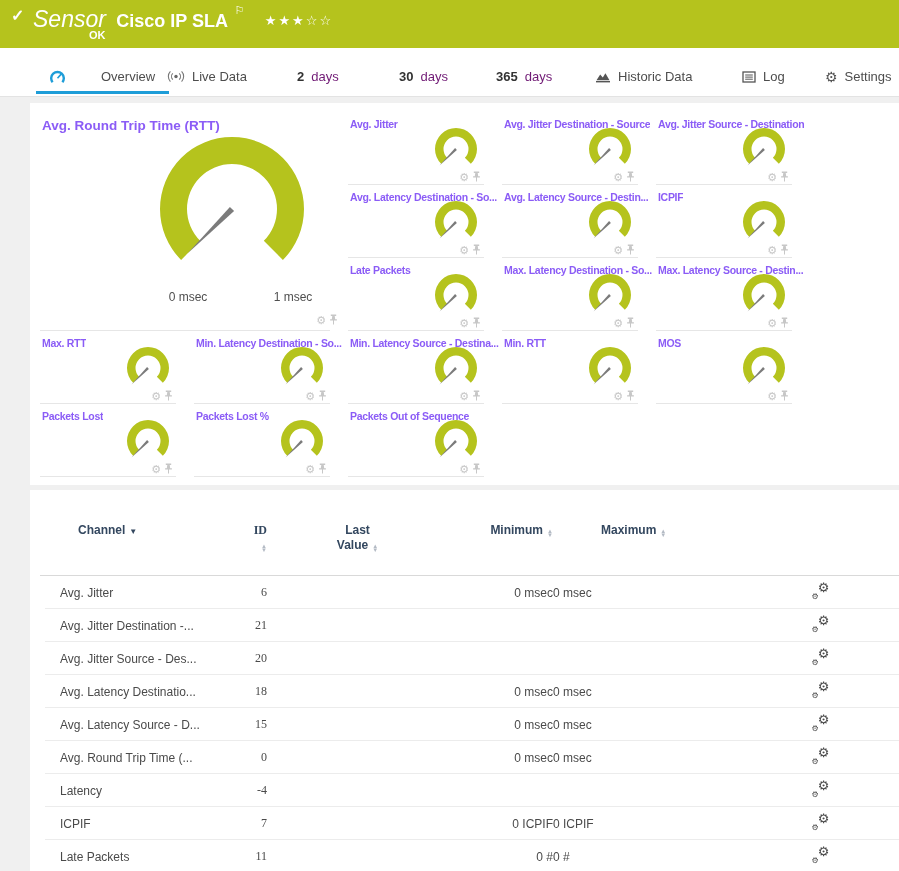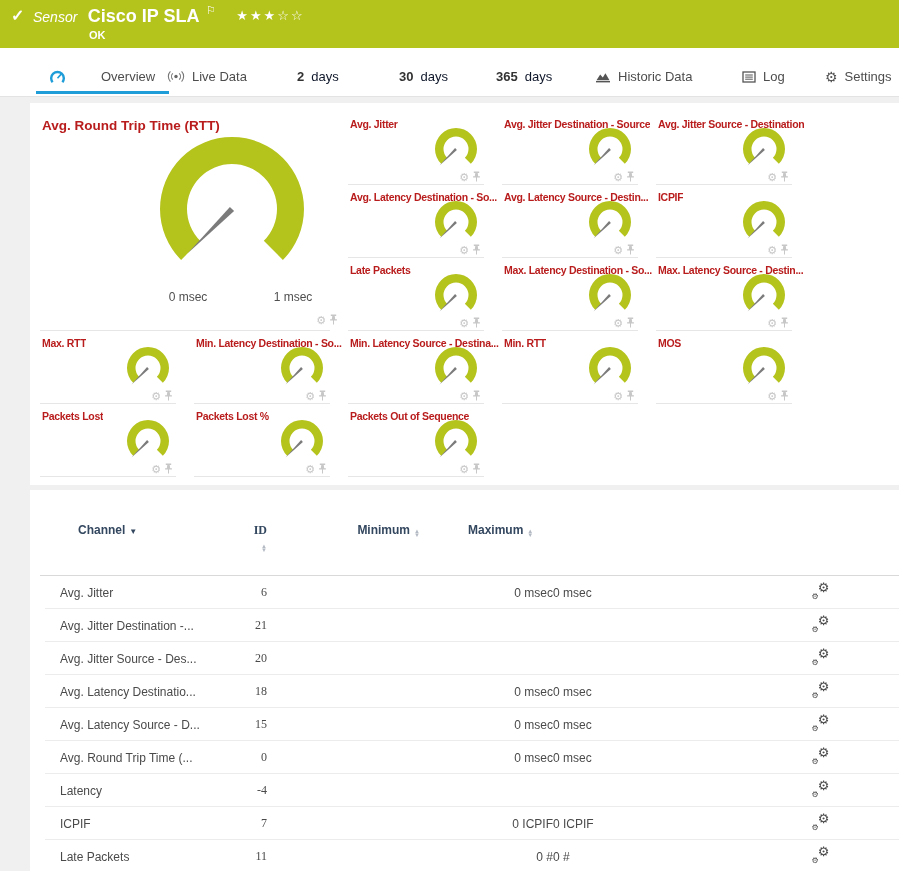--- a/index.html
+++ b/index.html
@@ -8,41 +8,41 @@
   }
   *{box-sizing:border-box;}
   html,body{margin:0;padding:0;}
   body{font-family:"Liberation Sans",sans-serif;background:var(--bg);}
   .page{position:relative;width:899px;height:871px;overflow:hidden;background:var(--bg);}
 
   
   .topbar{position:absolute;left:0;top:0;width:899px;height:48px;background:var(--green);color:#fff;}
   .topbar .check{position:absolute;left:11px;top:6px;font-size:16px;font-weight:bold;}
   .topbar .titlewrap{position:absolute;left:33px;top:6px;white-space:nowrap;}
-  .topbar .kind{font-style:italic;font-size:14px;}
+  .topbar .kind{font-style:italic;font-size:23px;}
   .topbar .sname{font-weight:bold;font-size:18px;margin-left:6px;}
   .topbar .flag{font-size:11px;vertical-align:top;position:relative;top:-2px;margin-left:2px;}
   .topbar .stars{font-size:13px;letter-spacing:2px;margin-left:16px;vertical-align:2px;}
   .topbar .status{position:absolute;left:55px;top:29px;font-size:11px;font-weight:bold;margin-left:34px;}
 
   
   .tabs{position:absolute;left:0;top:48px;width:899px;height:49px;background:#fff;border-bottom:1px solid #e3e3e3;}
   .tab{position:absolute;top:14px;height:32px;display:flex;align-items:center;gap:7px;font-size:13px;color:#4d4d4d;cursor:pointer;border-bottom:3px solid transparent;padding:0 4px;}
   .tab.active{border-bottom-color:var(--blue);padding:0 14px;gap:36px;}
   .tab .num{font-weight:bold;color:#333;}
-  .tab .unit{color:#0f172a;}
+  .tab .unit{color:#701a75;}
   .tab svg{flex:0 0 auto;}
   .tab .gearglyph{font-size:14px;color:#555;}
 
   
   .gauges-panel{position:absolute;left:30px;top:103px;width:869px;height:382px;background:#fff;}
   .gauge-grid{position:absolute;left:10px;top:9px;display:grid;grid-template-columns:repeat(5,154px);grid-template-rows:repeat(5,73px);}
   .gcell{position:relative;}
   .gcell::after{content:"";position:absolute;left:0;right:18px;bottom:0;border-bottom:1px solid var(--border);}
-  .gtitle{position:absolute;left:2px;top:6px;font-size:10.5px;font-weight:bold;color:#b91c1c;letter-spacing:-0.3px;white-space:nowrap;max-width:150px;overflow:hidden;}
+  .gtitle{position:absolute;left:2px;top:6px;font-size:10.5px;font-weight:bold;color:#8b5cf6;letter-spacing:-0.3px;white-space:nowrap;max-width:150px;overflow:hidden;}
   .gsvg{position:absolute;left:80px;top:13px;}
   .cellicons{position:absolute;right:21px;bottom:3px;display:flex;align-items:center;gap:3px;color:var(--icon-gray);}
   .cellicons .gearicon{font-size:11px;line-height:10px;cursor:pointer;}
   .cellicons svg{cursor:pointer;}
 
   .gcell.big{grid-column:1 / span 2;grid-row:1 / span 3;}
   .gcell.big .gtitle{font-size:13.5px;max-width:290px;letter-spacing:0;}
   .gcell.big .gsvg{left:92px;top:11px;}
   .gcell.big .cellicons{right:10px;bottom:6px;}
   .gauge-minmax{position:absolute;top:178px;width:60px;text-align:center;font-size:12px;color:#4f4f4f;}
@@ -401,20 +401,27 @@
       <div class="thead-row">
         <div class="c-channel hcell">
           <span>Channel</span><span class="caret">▼</span>
         </div>
         <div class="c-id hcell">
           <span>ID</span><span class="sort">
               <span>▲</span>
               <span>▼</span>
             </span>
         </div>
+        <div class="c-last hcell">
+          <span class="lastvalue-stack"><span>Last</span><br>
+          <span>Value</span><span class="sort">
+                <span>▲</span>
+                <span>▼</span>
+              </span></span>
+        </div>
         <div class="c-min hcell">
           <span>Minimum</span><span class="sort">
               <span>▲</span>
               <span>▼</span>
             </span>
         </div>
         <div class="c-max hcell">
           <span>Maximum</span><span class="sort">
               <span>▲</span>
               <span>▼</span>

